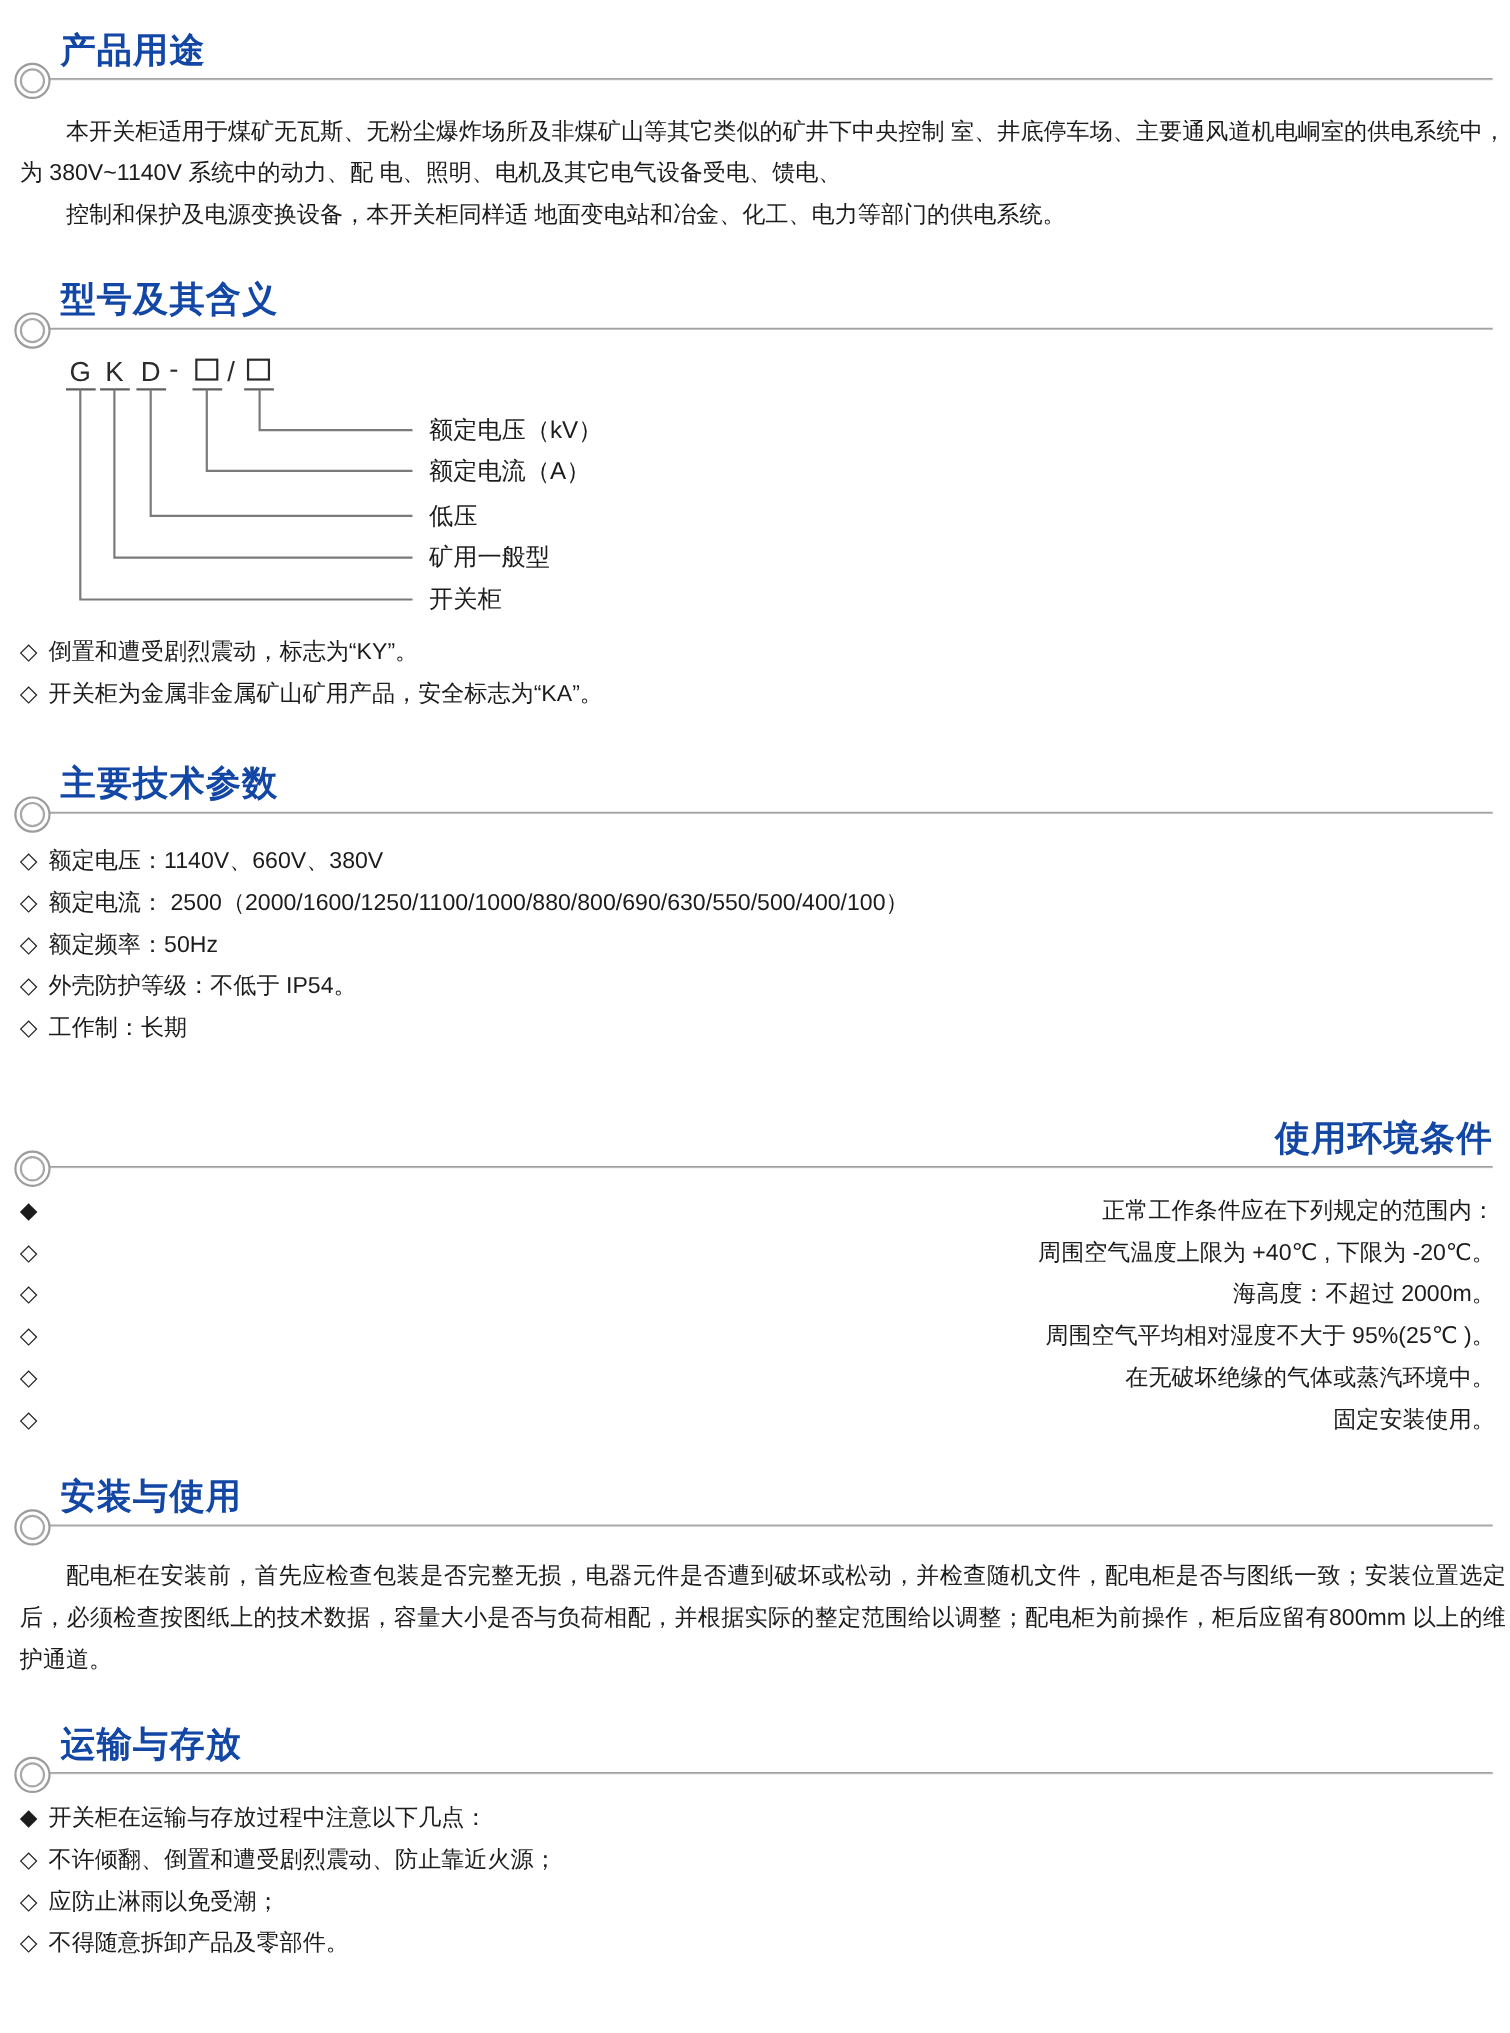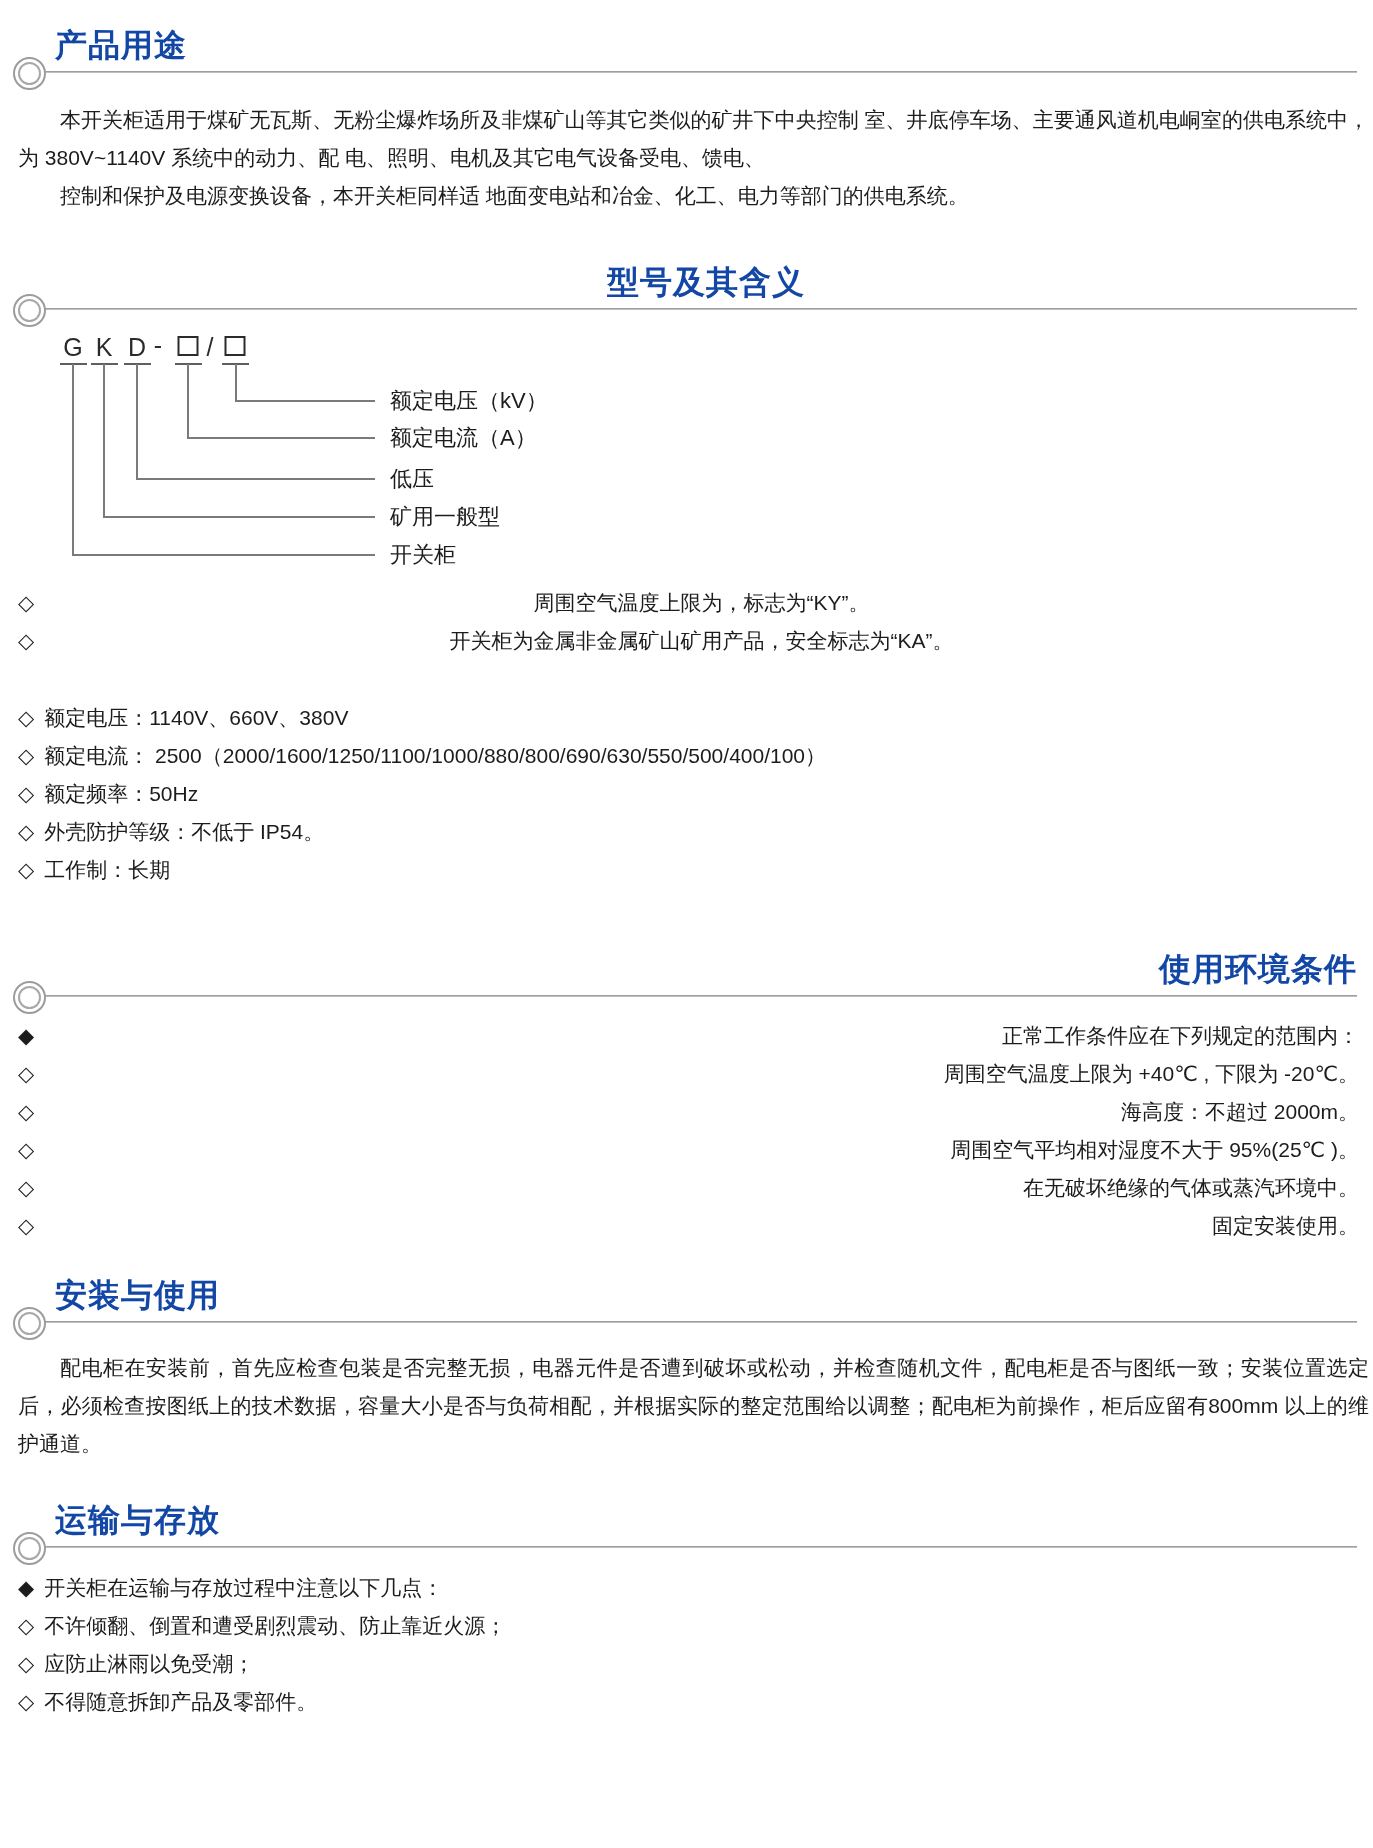--- a/index.html
+++ b/index.html
@@ -65,21 +65,21 @@
   .li .bullet{
     flex:0 0 auto;
     font-size:21px;
     margin-right:10px;
     color:#1c1c1c;
   }
   .li .li-text{flex:1 1 auto;}
   
   .sec1{padding-top:28px;}
   .sec1 .para:first-of-type{margin-top:28px;}
-  .sec2{margin-top:50px;text-align:center;}
+  .sec2{margin-top:40px;}
   .model-diagram{display:block;margin:16px 0 0 0;}
   .sec2 .notes{margin-top:14px;}
   .sec3{margin-top:52px;}
   .sec3 .list{margin-top:30px;}
   .sec4{margin-top:70px;text-align:right;}
   .sec4 .list{margin-top:26px;}
   .sec5{margin-top:40px;}
   .sec5 .para{margin-top:26px;}
   .sec5 .note-line{margin-top:0;}
   .sec6{margin-top:40px;}
@@ -139,30 +139,35 @@
       <text class="mlabel" x="390" y="82">额定电压（kV）</text>
       <text class="mlabel" x="390" y="119">额定电流（A）</text>
       <text class="mlabel" x="390" y="160">低压</text>
       <text class="mlabel" x="390" y="198">矿用一般型</text>
       <text class="mlabel" x="390" y="236">开关柜</text>
     </svg>
 
     <div class="notes">
       <div class="li">
         <span class="bullet">◇</span>
-        <span class="li-text">周围空气温度上限为，标志为“KY”。</span>
+        <span class="li-text">倒置和遭受剧烈震动，标志为“KY”。</span>
       </div>
       <div class="li">
         <span class="bullet">◇</span>
         <span class="li-text">开关柜为金属非金属矿山矿用产品，安全标志为“KA”。</span>
       </div>
     </div>
   </section>
 
   <section class="sec3">
+    <div class="sec-head">
+      <span class="ring-icon"></span>
+      <h2 class="sec-title">主要技术参数</h2>
+      <div class="sec-rule"></div>
+    </div>
     <div class="list">
       <div class="li">
         <span class="bullet">◇</span>
         <span class="li-text">额定电压：1140V、660V、380V</span>
       </div>
       <div class="li">
         <span class="bullet">◇</span>
         <span class="li-text">额定电流： 2500（2000/1600/1250/1100/1000/880/800/690/630/550/500/400/100）</span>
       </div>
       <div class="li">

